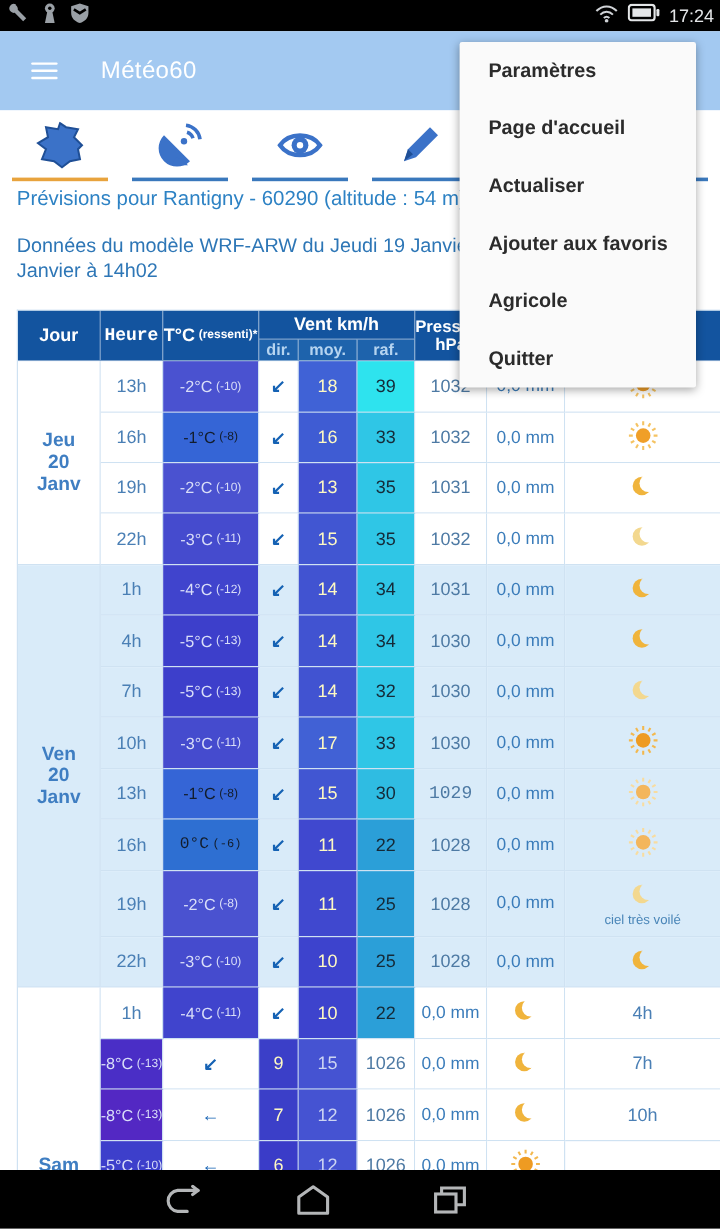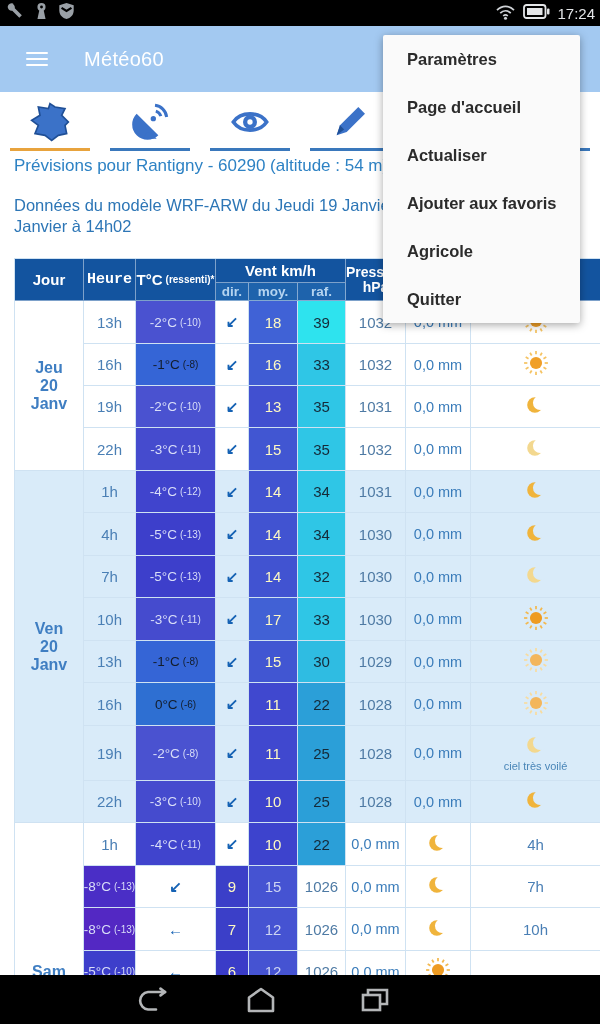--- a/index.html
+++ b/index.html
@@ -366,21 +366,21 @@
         </svg></span>
     </div>
     <div class="cell time" style="background: rgb(217, 235, 249);">13h</div>
     <div class="cell temp" style="background: rgb(53, 101, 214); color: rgb(19, 29, 44);">
       <span class="main">-1°C</span>
       <span class="feel">(-8)</span>
     </div>
     <div class="cell dirc" style="background: rgb(217, 235, 249);">↙</div>
     <div class="cell moy" style="background: rgb(65, 86, 210);">15</div>
     <div class="cell" style="background: rgb(47, 188, 226); color: rgb(21, 42, 56);">30</div>
-    <div class="cell press" style="background: rgb(217, 235, 249);">1029</div>
+    <div class="cell press" style="background: rgb(217, 235, 249); font-family: Liberation Mono, monospace;">1029</div>
     <div class="cell mm" style="background: rgb(217, 235, 249);">0,0 mm</div>
     <div class="cell sky" style="background: rgb(217, 235, 249);">
       <span><svg width="26" height="26" viewBox="0 0 24 24">
           <g stroke="#f8dca0" stroke-width="1.6">
             <line x1="20.0" y1="12.0" x2="23.0" y2="12.0"></line>
             <line x1="18.9" y1="16.0" x2="21.5" y2="17.5"></line>
             <line x1="16.0" y1="18.9" x2="17.5" y2="21.5"></line>
             <line x1="12.0" y1="20.0" x2="12.0" y2="23.0"></line>
             <line x1="8.0" y1="18.9" x2="6.5" y2="21.5"></line>
             <line x1="5.1" y1="16.0" x2="2.5" y2="17.5"></line>
@@ -388,21 +388,21 @@
             <line x1="5.1" y1="8.0" x2="2.5" y2="6.5"></line>
             <line x1="8.0" y1="5.1" x2="6.5" y2="2.5"></line>
             <line x1="12.0" y1="4.0" x2="12.0" y2="1.0"></line>
             <line x1="16.0" y1="5.1" x2="17.5" y2="2.5"></line>
             <line x1="18.9" y1="8.0" x2="21.5" y2="6.5"></line>
           </g>
           <circle cx="12" cy="12" r="5.6" fill="#f3b65c"></circle>
         </svg></span>
     </div>
     <div class="cell time" style="background: rgb(217, 235, 249);">16h</div>
-    <div class="cell temp" style="background: rgb(46, 111, 210); color: rgb(19, 29, 44);">
+    <div class="cell temp" style="background: rgb(46, 111, 210); color: rgb(19, 29, 44); font-family: Liberation Mono, monospace;">
       <span class="main">0°C</span>
       <span class="feel">(-6)</span>
     </div>
     <div class="cell dirc" style="background: rgb(217, 235, 249);">↙</div>
     <div class="cell moy" style="background: rgb(64, 72, 207);">11</div>
     <div class="cell" style="background: rgb(43, 159, 216); color: rgb(21, 42, 56);">22</div>
     <div class="cell press" style="background: rgb(217, 235, 249);">1028</div>
     <div class="cell mm" style="background: rgb(217, 235, 249);">0,0 mm</div>
     <div class="cell sky" style="background: rgb(217, 235, 249);">
       <span><svg width="26" height="26" viewBox="0 0 24 24">

